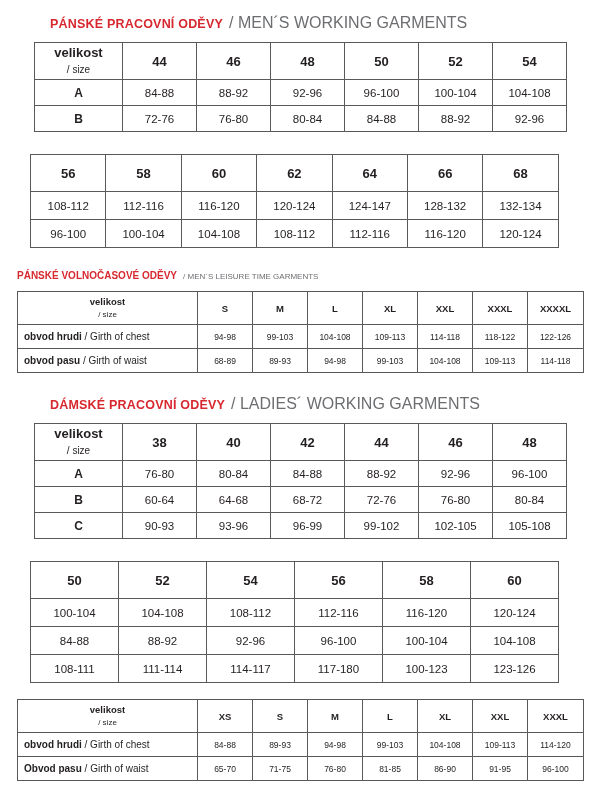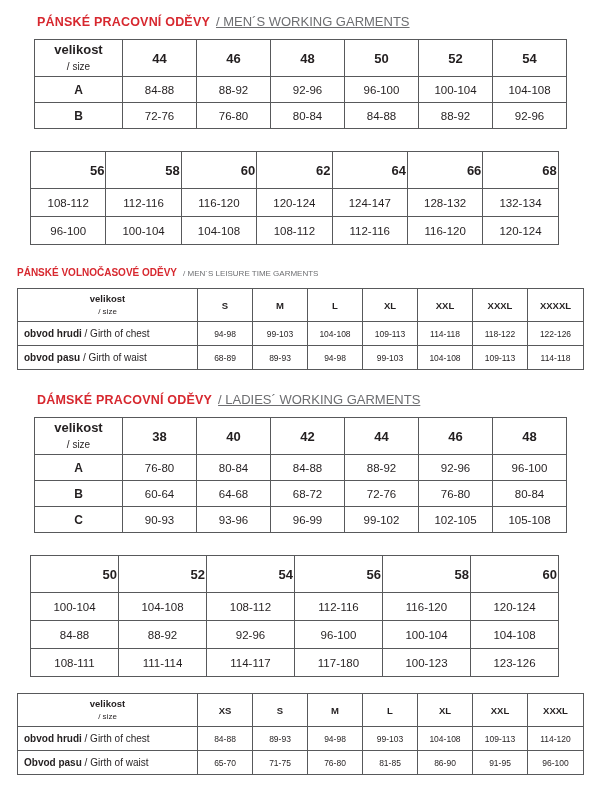--- a/index.html
+++ b/index.html
@@ -22,32 +22,32 @@
     padding: 0;
     position: relative;
   }
 
   
   .heading {
     display: flex;
     align-items: baseline;
     gap: 6px;
     margin: 0;
-    padding: 0 0 0 37px;
+    padding: 0 0 0 50px;
   }
   .heading .cz {
     color: #d7282f;
     font-weight: bold;
   }
   .heading .en {
     color: #6d6e71;
     font-weight: normal;
   }
   .heading.big .cz { font-size: 12.5px; letter-spacing: .2px; }
-  .heading.big .en { font-size: 13px; text-decoration: underline; }
+  .heading.big .en { font-size: 16px; }
   .heading.small .cz { font-size: 10px; }
   .heading.small .en { font-size: 8px; }
 
   
   table {
     border-collapse: collapse;
     table-layout: fixed;
   }
   table td, table th {
     border: 1px solid #58595b;
@@ -70,21 +70,21 @@
     line-height: 1.25;
     text-align: center;
   }
   .tbl-a .velikost .sz { font-weight: normal; font-size: 10px; }
 
   .tbl-b {
     width: 528px;
     margin-left: 30px;
   }
   .tbl-b td { height: 25px; font-size: 11.5px; }
-  .tbl-b .hdr td { height: 34px; font-weight: bold; font-size: 13px; text-align: right; }
+  .tbl-b .hdr td { height: 34px; font-weight: bold; font-size: 13px; }
 
   .tbl-c {
     width: 566px;
     margin-left: 17px;
   }
   .tbl-c td { height: 21px; font-size: 8.5px; }
   .tbl-c .hdr td { height: 30px; font-weight: bold; font-size: 9.5px; }
   .tbl-c .rowlbl { text-align: left; padding-left: 6px; font-size: 10px; }
   .tbl-c .rowlbl b { font-weight: bold; }
   .tbl-c .rowlbl span { color: #231f20; font-weight: normal; }

